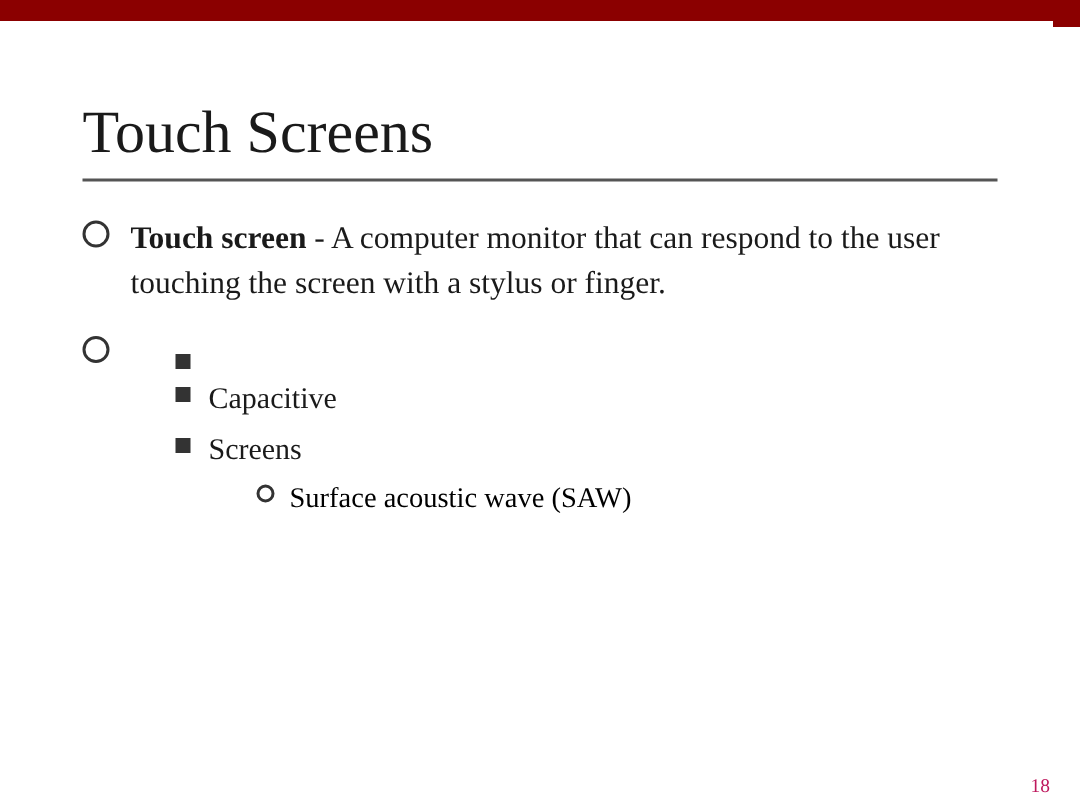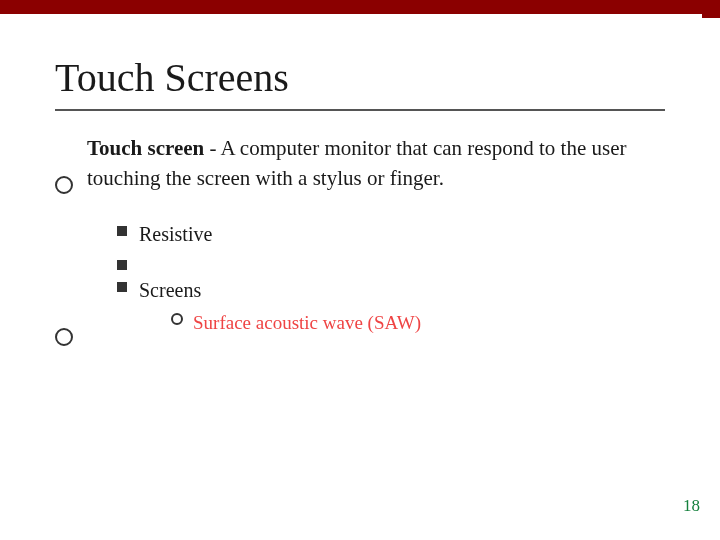--- a/index.html
+++ b/index.html
@@ -30,21 +30,21 @@
       width: 18px;
       height: 18px;
       background: #8B0000;
       position: absolute;
       top: 0;
       right: 0;
     }
 
     .slide-content {
       padding: 40px 55px 30px 55px;
-      margin-top: 14px;
+      margin-top: 24px;
     }
 
     .slide-title {
       font-size: 40px;
       font-weight: normal;
       color: #1a1a1a;
       margin-bottom: 8px;
       font-family: 'Times New Roman', Times, serif;
     }
 
@@ -54,21 +54,21 @@
       margin-bottom: 22px;
     }
 
     .bullet-list {
       list-style: none;
       padding: 0;
     }
 
     .bullet-list > li {
       display: flex;
-      align-items: flex-end;
+      align-items: flex-start;
       margin-bottom: 16px;
       font-size: 21px;
       color: #1a1a1a;
       line-height: 1.45;
     }
 
     .bullet-marker {
       display: inline-block;
       width: 18px;
       height: 18px;
@@ -118,43 +118,43 @@
       list-style: none;
       padding: 0;
       margin-top: 6px;
       margin-left: 32px;
     }
 
     .sub-sub-list > li {
       display: flex;
       align-items: flex-start;
       font-size: 19px;
-      color: #ef4444;
+      color: #000000;
       margin-bottom: 4px;
       line-height: 1.4;
     }
 
     .sub-sub-marker {
       display: inline-block;
       width: 12px;
       height: 12px;
       border: 2px solid #333;
       border-radius: 50%;
       margin-right: 10px;
       margin-top: 3px;
       flex-shrink: 0;
       background: transparent;
     }
 
     .page-number {
       position: absolute;
-      bottom: 24px;
+      bottom: 8px;
       right: 20px;
-      font-size: 17px;
-      color: #15803d;
+      font-size: 13px;
+      color: #be185d;
     }
   </style>
 </head>
 <body>
 
 <div class="top-bar"></div>
 <div class="corner-square"></div>
 
 <div class="slide-content">
 
@@ -170,24 +170,24 @@
       </span>
     </li>
 
     <li>
       <span class="bullet-marker"></span>
       <span class="bullet-text">
 
         <ul class="sub-list">
           <li>
             <span class="sub-bullet-marker"></span>
-            <span>Resistive</span>
           </li>
           <li>
             <span class="sub-bullet-marker"></span>
+            <span>Capacitive</span>
           </li>
           <li>
             <span class="sub-bullet-marker"></span>
             <span>
               <span>Screens</span>
               <ul class="sub-sub-list">
                 <li>
                   <span class="sub-sub-marker"></span>
                   <span>Surface acoustic wave (SAW)</span>
                 </li>

